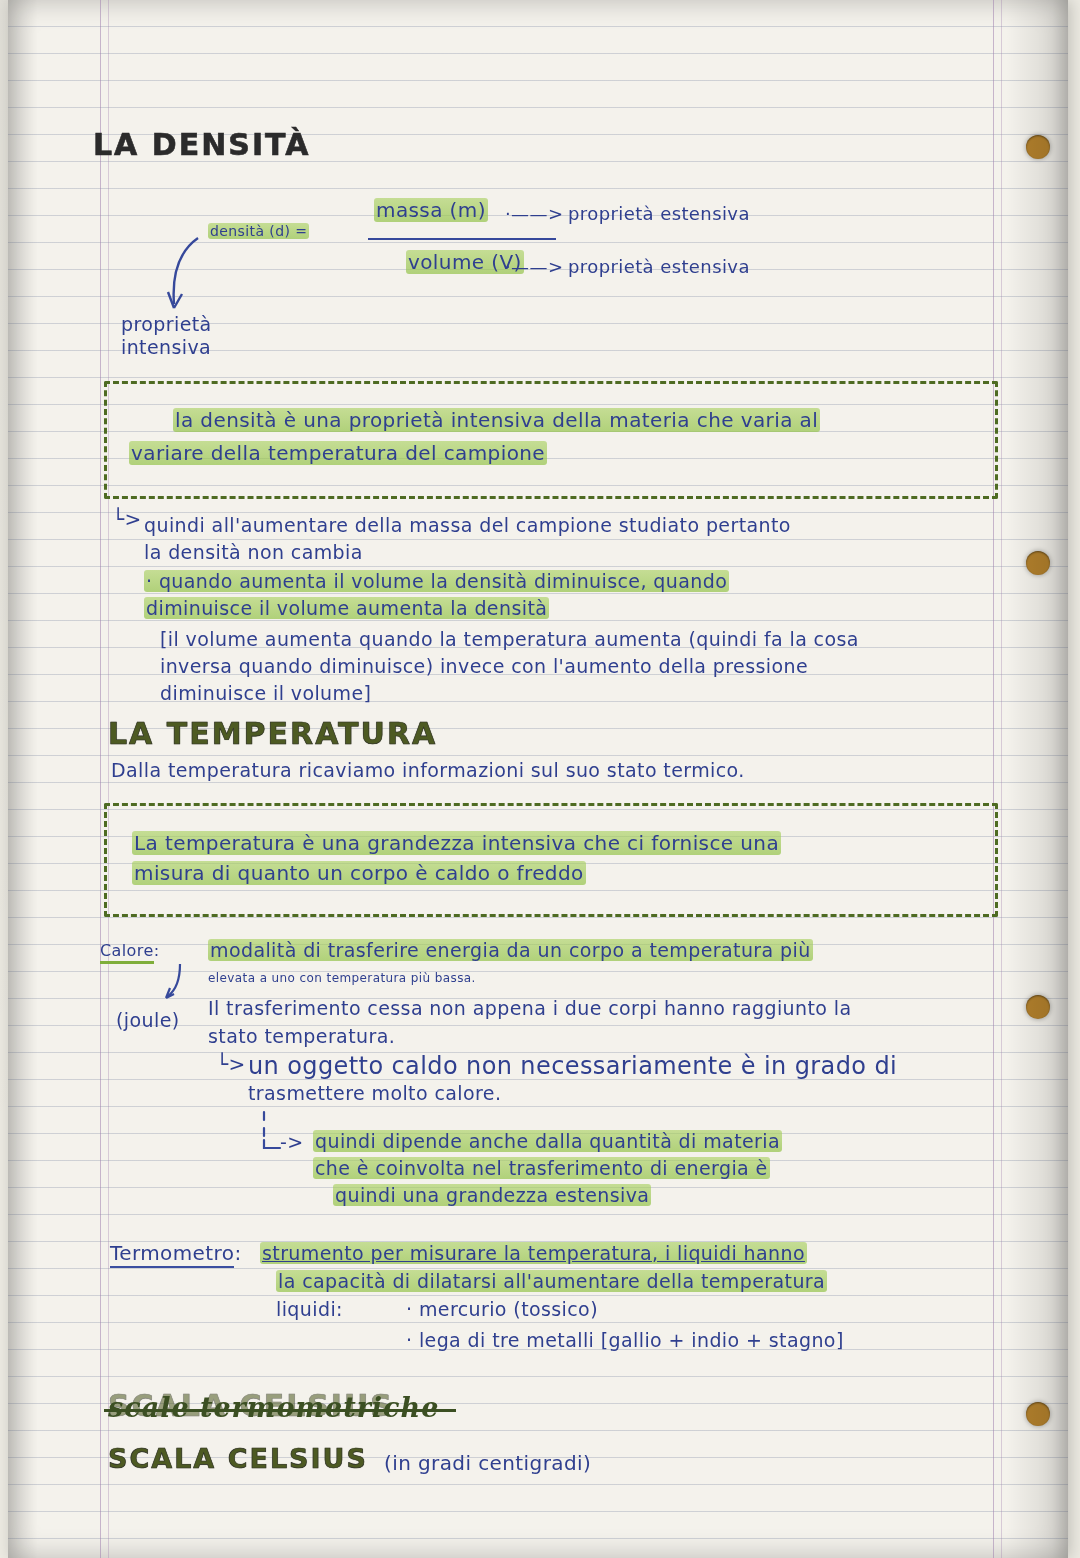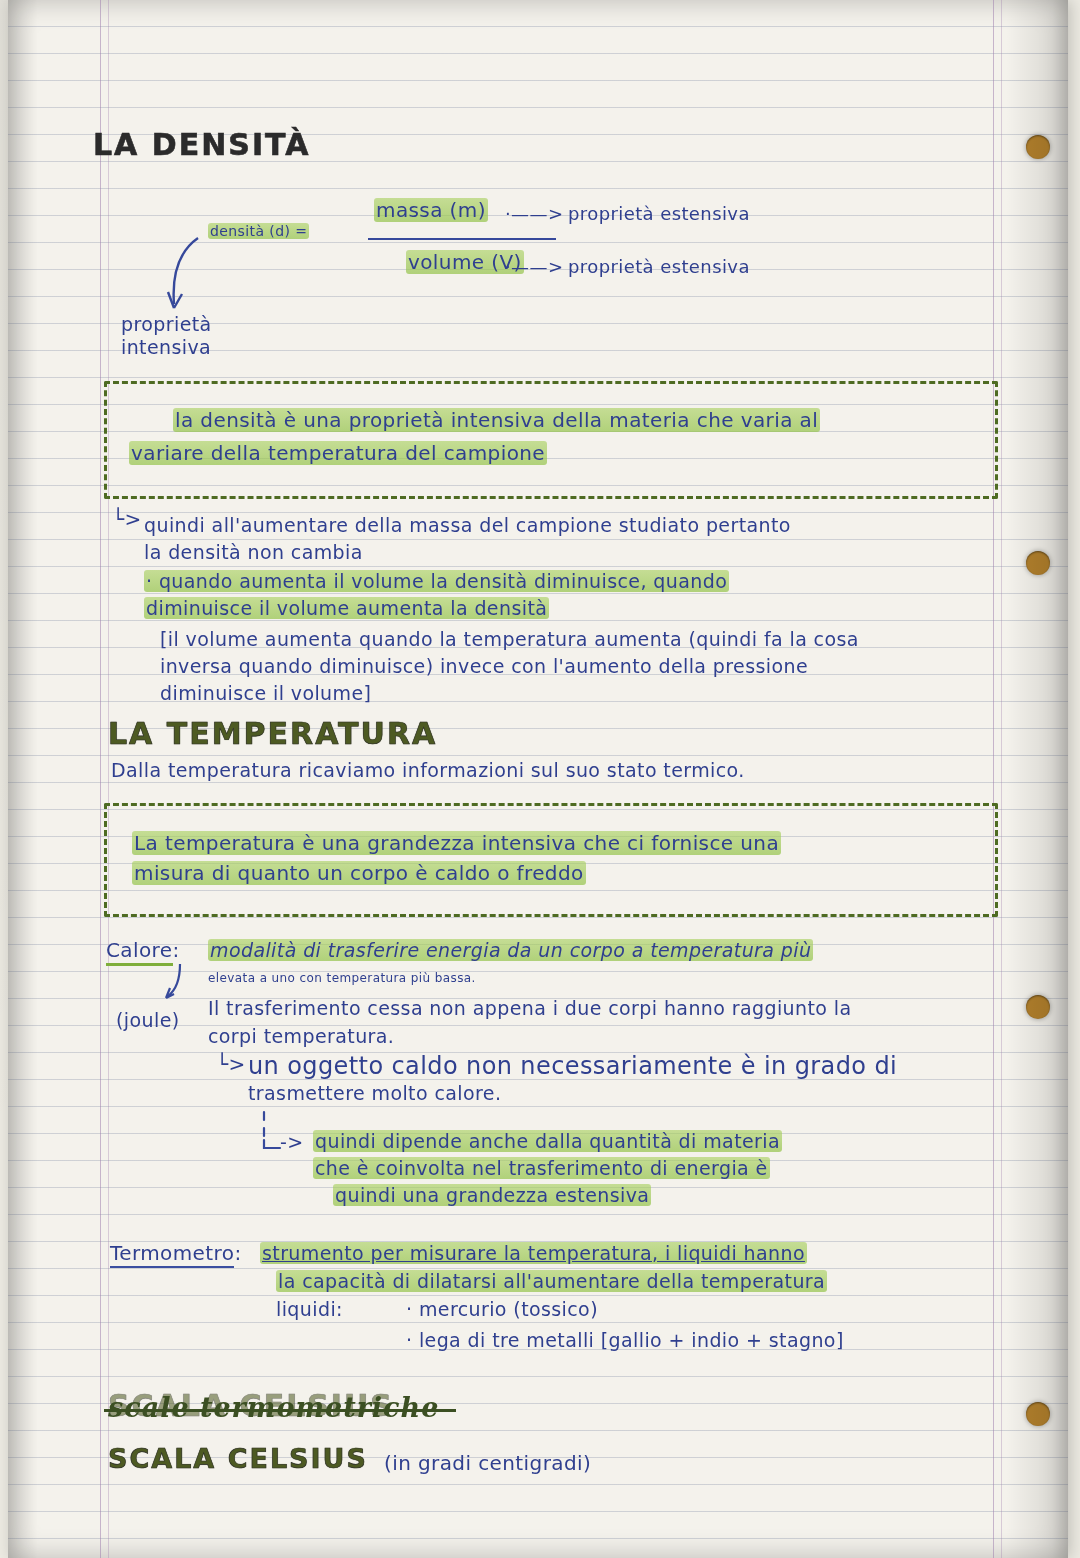--- a/index.html
+++ b/index.html
@@ -152,25 +152,25 @@
     <div class="hw" style="left:152px;top:653px;font-size:19px;">inversa quando diminuisce) invece con l'aumento della pressione</div>
     <div class="hw" style="left:152px;top:680px;font-size:19px;">diminuisce il volume]</div>
 
     <div class="title green" style="left:100px;top:716px;">LA TEMPERATURA</div>
     <div class="hw" style="left:103px;top:757px;font-size:19px;">Dalla temperatura ricaviamo informazioni sul suo stato termico.</div>
 
     <div class="dashbox" style="left:96px;top:803px;width:888px;height:108px;"></div>
     <div class="hw" style="left:124px;top:830px;font-size:20px;"><span class="hl">La temperatura è una grandezza intensiva che ci fornisce una</span></div>
     <div class="hw" style="left:124px;top:860px;font-size:20px;"><span class="hl">misura di quanto un corpo è caldo o freddo</span></div>
 
-    <div class="hw" style="left:98px;top:937px;font-size:20px;"><span class="ulg">Calore</span><span>:</span></div>
-    <div class="hw" style="left:200px;top:937px;font-size:19px;font-style:italic;"><span class="hl">modalità di trasferire energia da un corpo a temperatura più</span></div>
+    <div class="hw" style="left:92px;top:937px;font-size:16px;"><span class="ulg">Calore</span><span>:</span></div>
+    <div class="hw" style="left:200px;top:937px;font-size:19px;"><span class="hl">modalità di trasferire energia da un corpo a temperatura più</span></div>
     <div class="hw" style="left:200px;top:965px;font-size:12px;">elevata a uno con temperatura più bassa.</div>
     <div class="hw" style="left:200px;top:995px;font-size:19px;">Il trasferimento cessa non appena i due corpi hanno raggiunto la</div>
-    <div class="hw" style="left:200px;top:1023px;font-size:19px;">corpi temperatura.</div>
+    <div class="hw" style="left:200px;top:1023px;font-size:19px;">stato temperatura.</div>
 
     <svg class="curve" style="left:150px;top:962px;" width="40" height="46">
       <path d="M22,2 C22,18 18,28 10,34" stroke="#36499b" stroke-width="2.2" fill="none"></path>
       <path d="M8,36 L16,32 M8,36 L12,26" stroke="#36499b" stroke-width="2.2" fill="none"></path>
     </svg>
     <div class="hw" style="left:108px;top:1007px;font-size:19px;">(joule)</div>
 
     <div class="hw" style="left:208px;top:1051px;font-size:20px;">└&gt;</div>
     <div class="hw" style="left:240px;top:1053px;font-size:24px;">un oggetto caldo non necessariamente è in grado di</div>
     <div class="hw" style="left:240px;top:1080px;font-size:19px;">trasmettere molto calore.</div>

